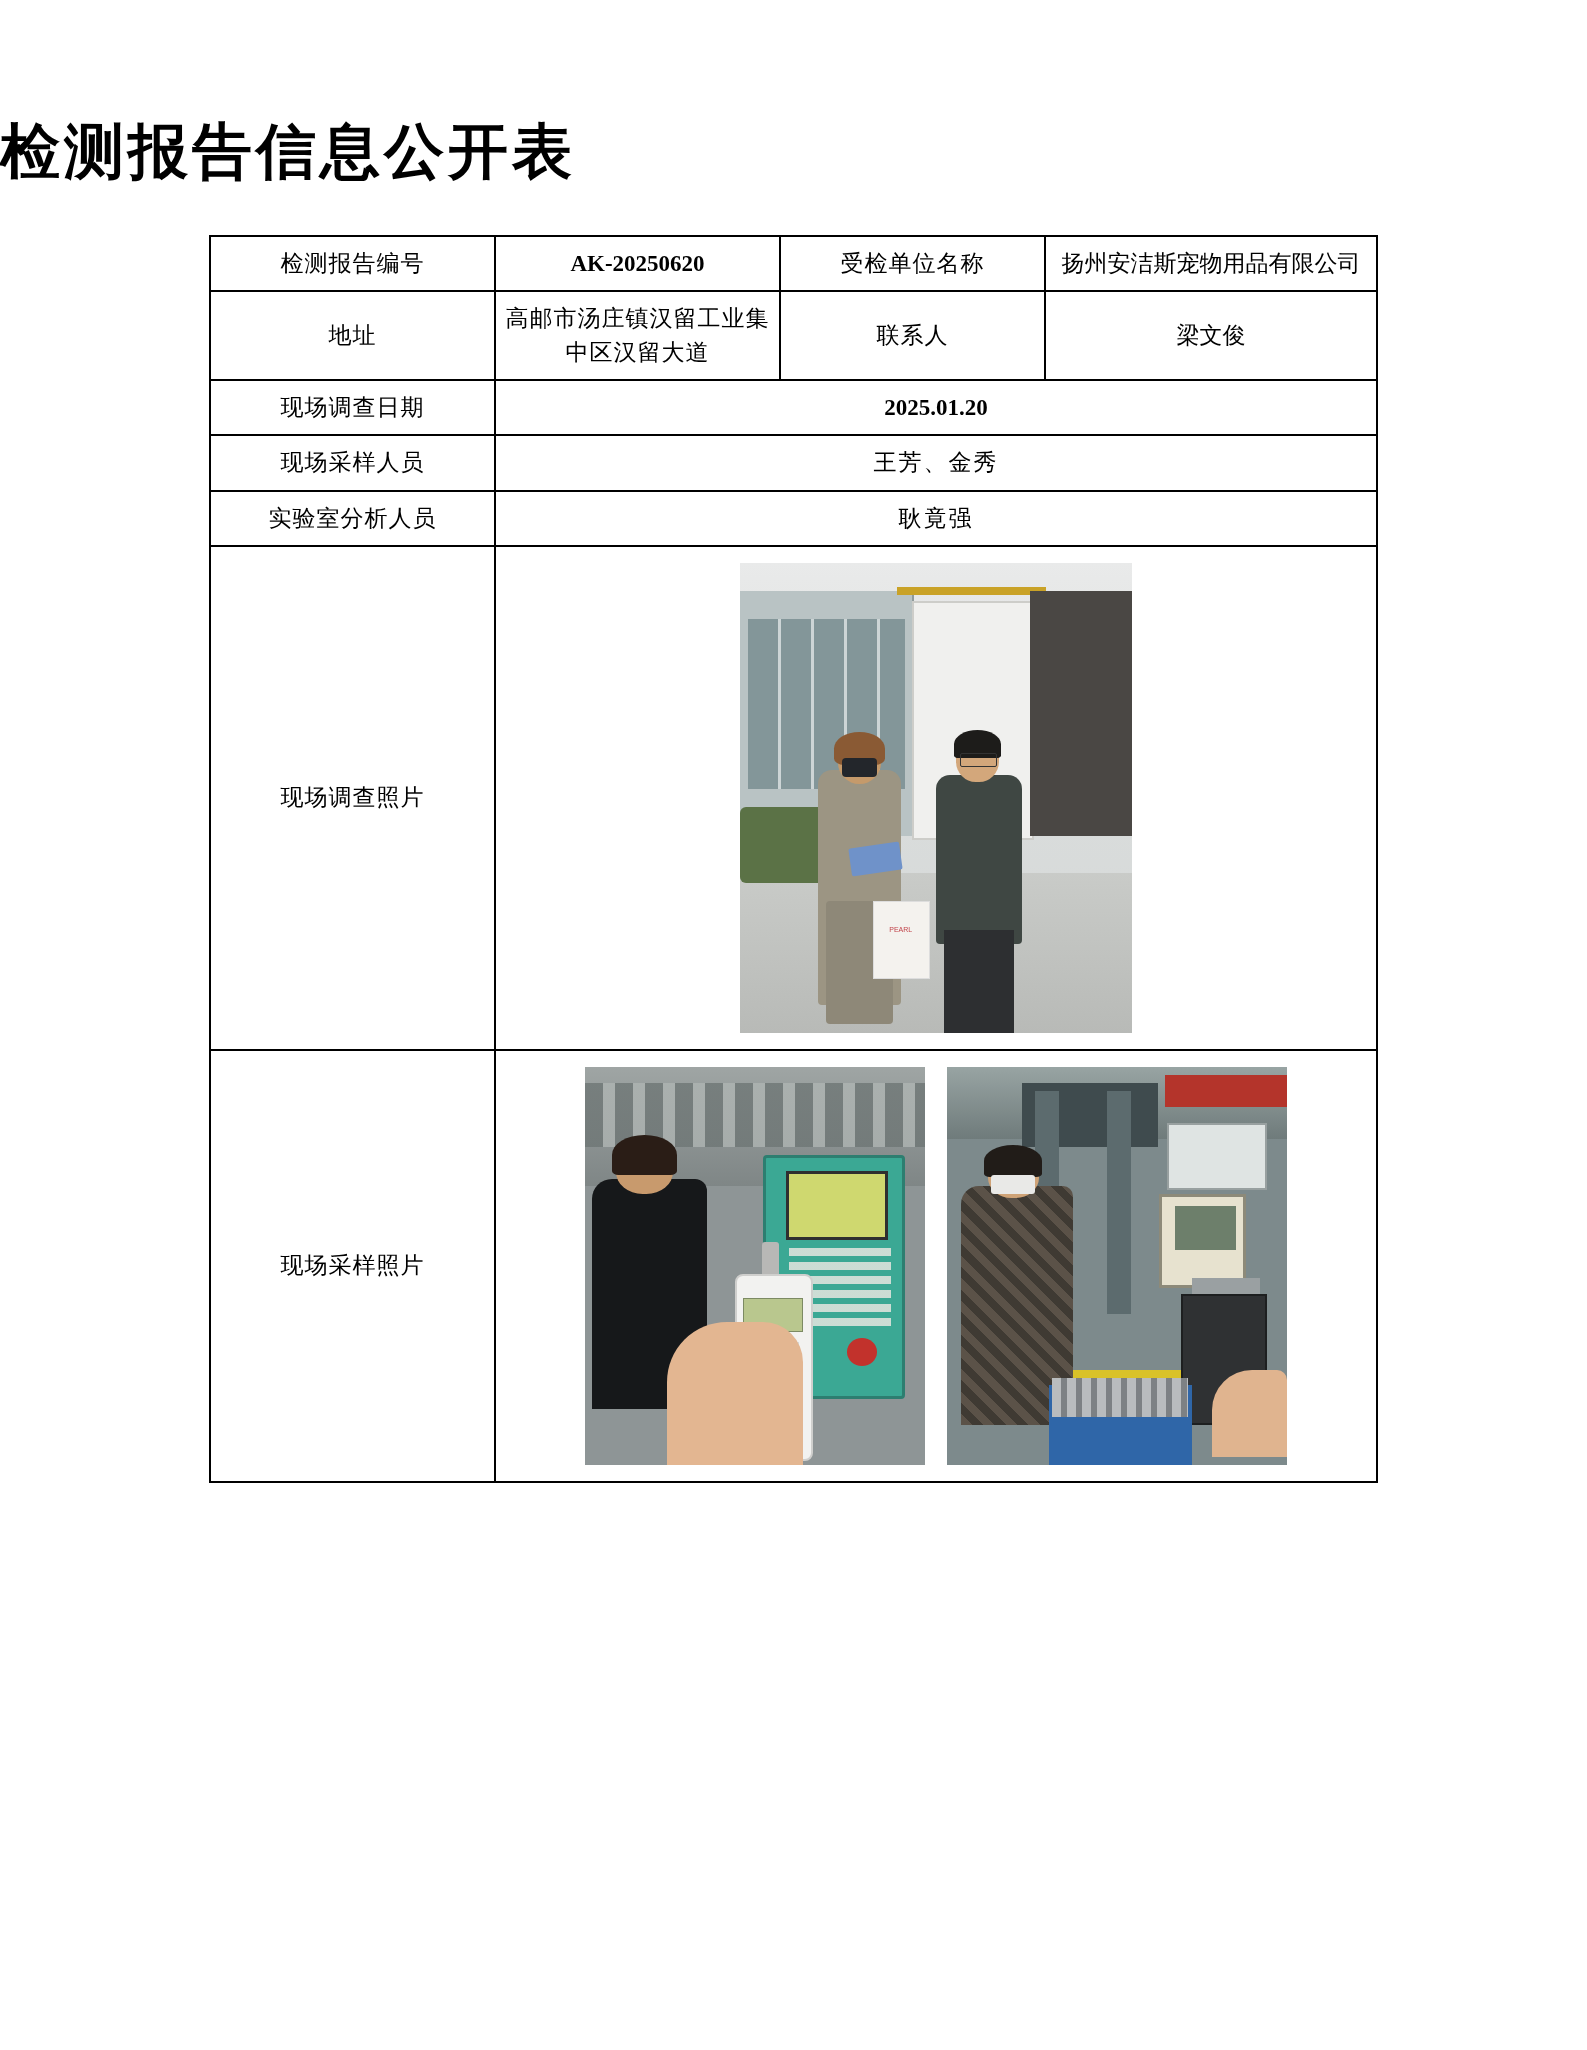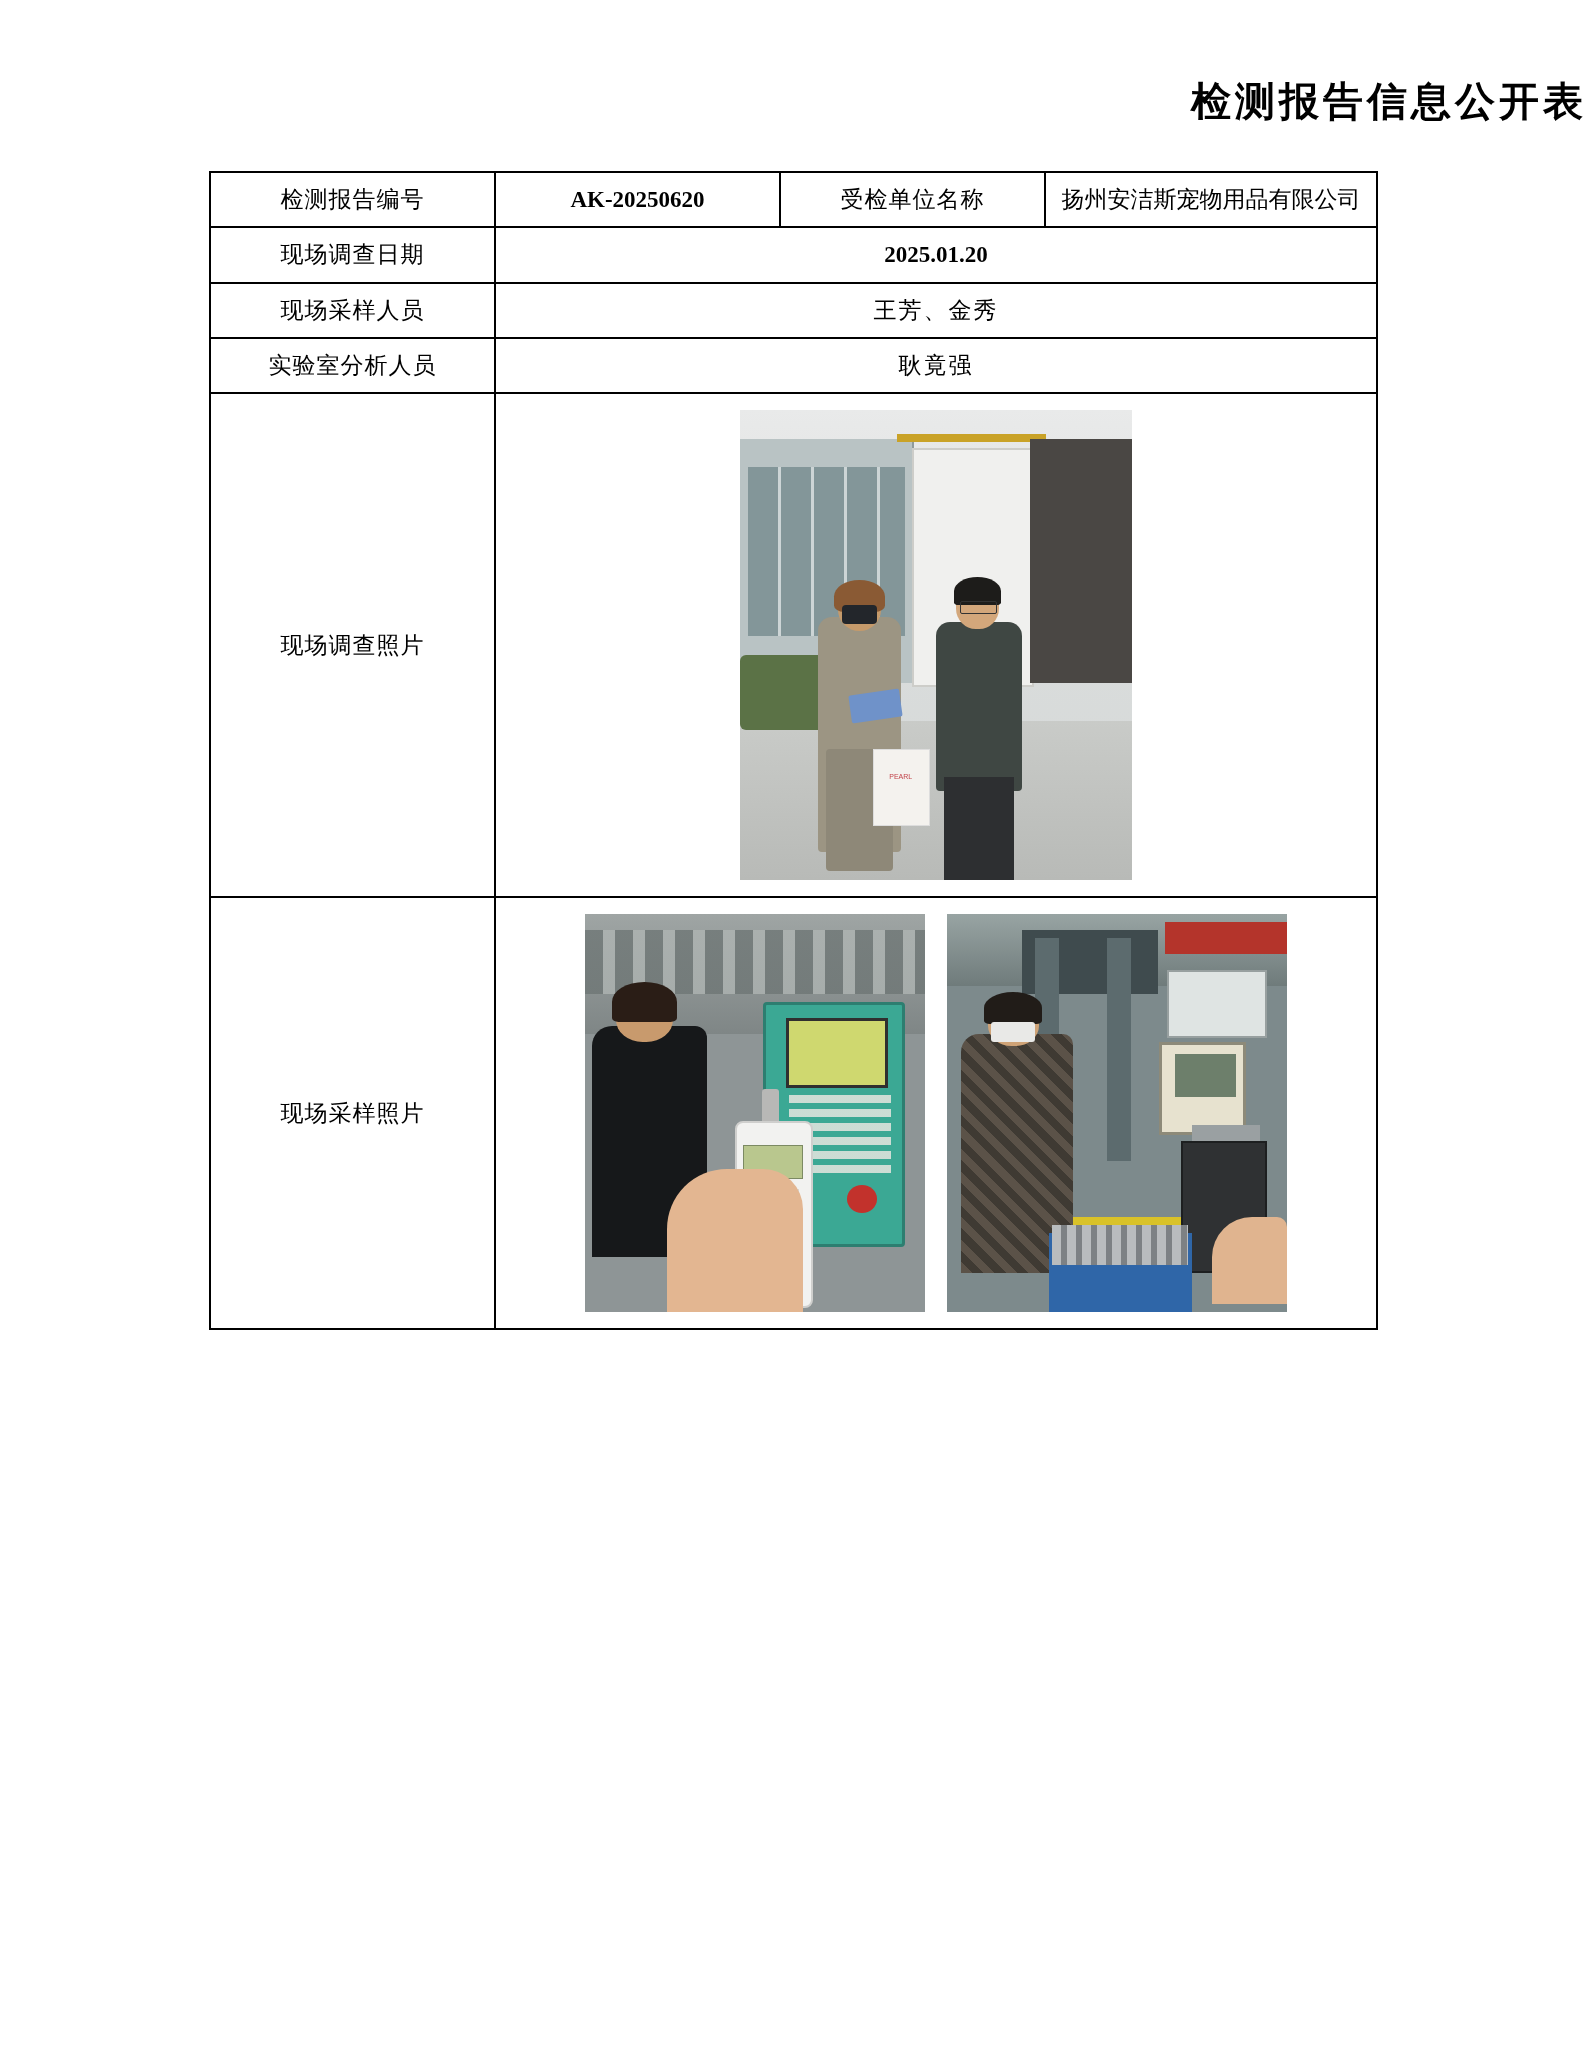--- a/index.html
+++ b/index.html
@@ -16,25 +16,25 @@
     overflow: hidden;
   }
   .page {
     width: 1587px;
     height: 2050px;
     box-sizing: border-box;
     padding: 0;
     position: relative;
   }
   .doc-title {
-    text-align: right;
-    font-size: 40px;
+    text-align: left;
+    font-size: 60px;
     font-weight: bold;
     letter-spacing: 4px;
-    margin-top: 74px;
+    margin-top: 112px;
     margin-bottom: 0;
     font-family: "Liberation Serif", "DejaVu Serif", serif;
   }
   table.main {
     border-collapse: collapse;
     width: 1167px;
     margin: 42px auto 0 auto;
     table-layout: fixed;
   }
   table.main td {
@@ -359,20 +359,26 @@
       <col style="width:285px">
       <col style="width:265px">
       <col style="width:332px">
     </colgroup>
     <tbody>
       <tr>
         <td class="label">检测报告编号</td>
         <td class="val-a num-val">AK-20250620</td>
         <td class="val-b label">受检单位名称</td>
         <td class="val-c">扬州安洁斯宠物用品有限公司</td>
+      </tr>
+      <tr>
+        <td class="label">地址</td>
+        <td class="val-a addr-cell">高邮市汤庄镇汉留工业集中区汉留大道</td>
+        <td class="val-b label">联系人</td>
+        <td class="val-c">梁文俊</td>
       </tr>
       <tr>
         <td class="label">现场调查日期</td>
         <td colspan="3" class="num-val">2025.01.20</td>
       </tr>
       <tr>
         <td class="label">现场采样人员</td>
         <td colspan="3" class="wide-val">王芳、金秀</td>
       </tr>
       <tr>

